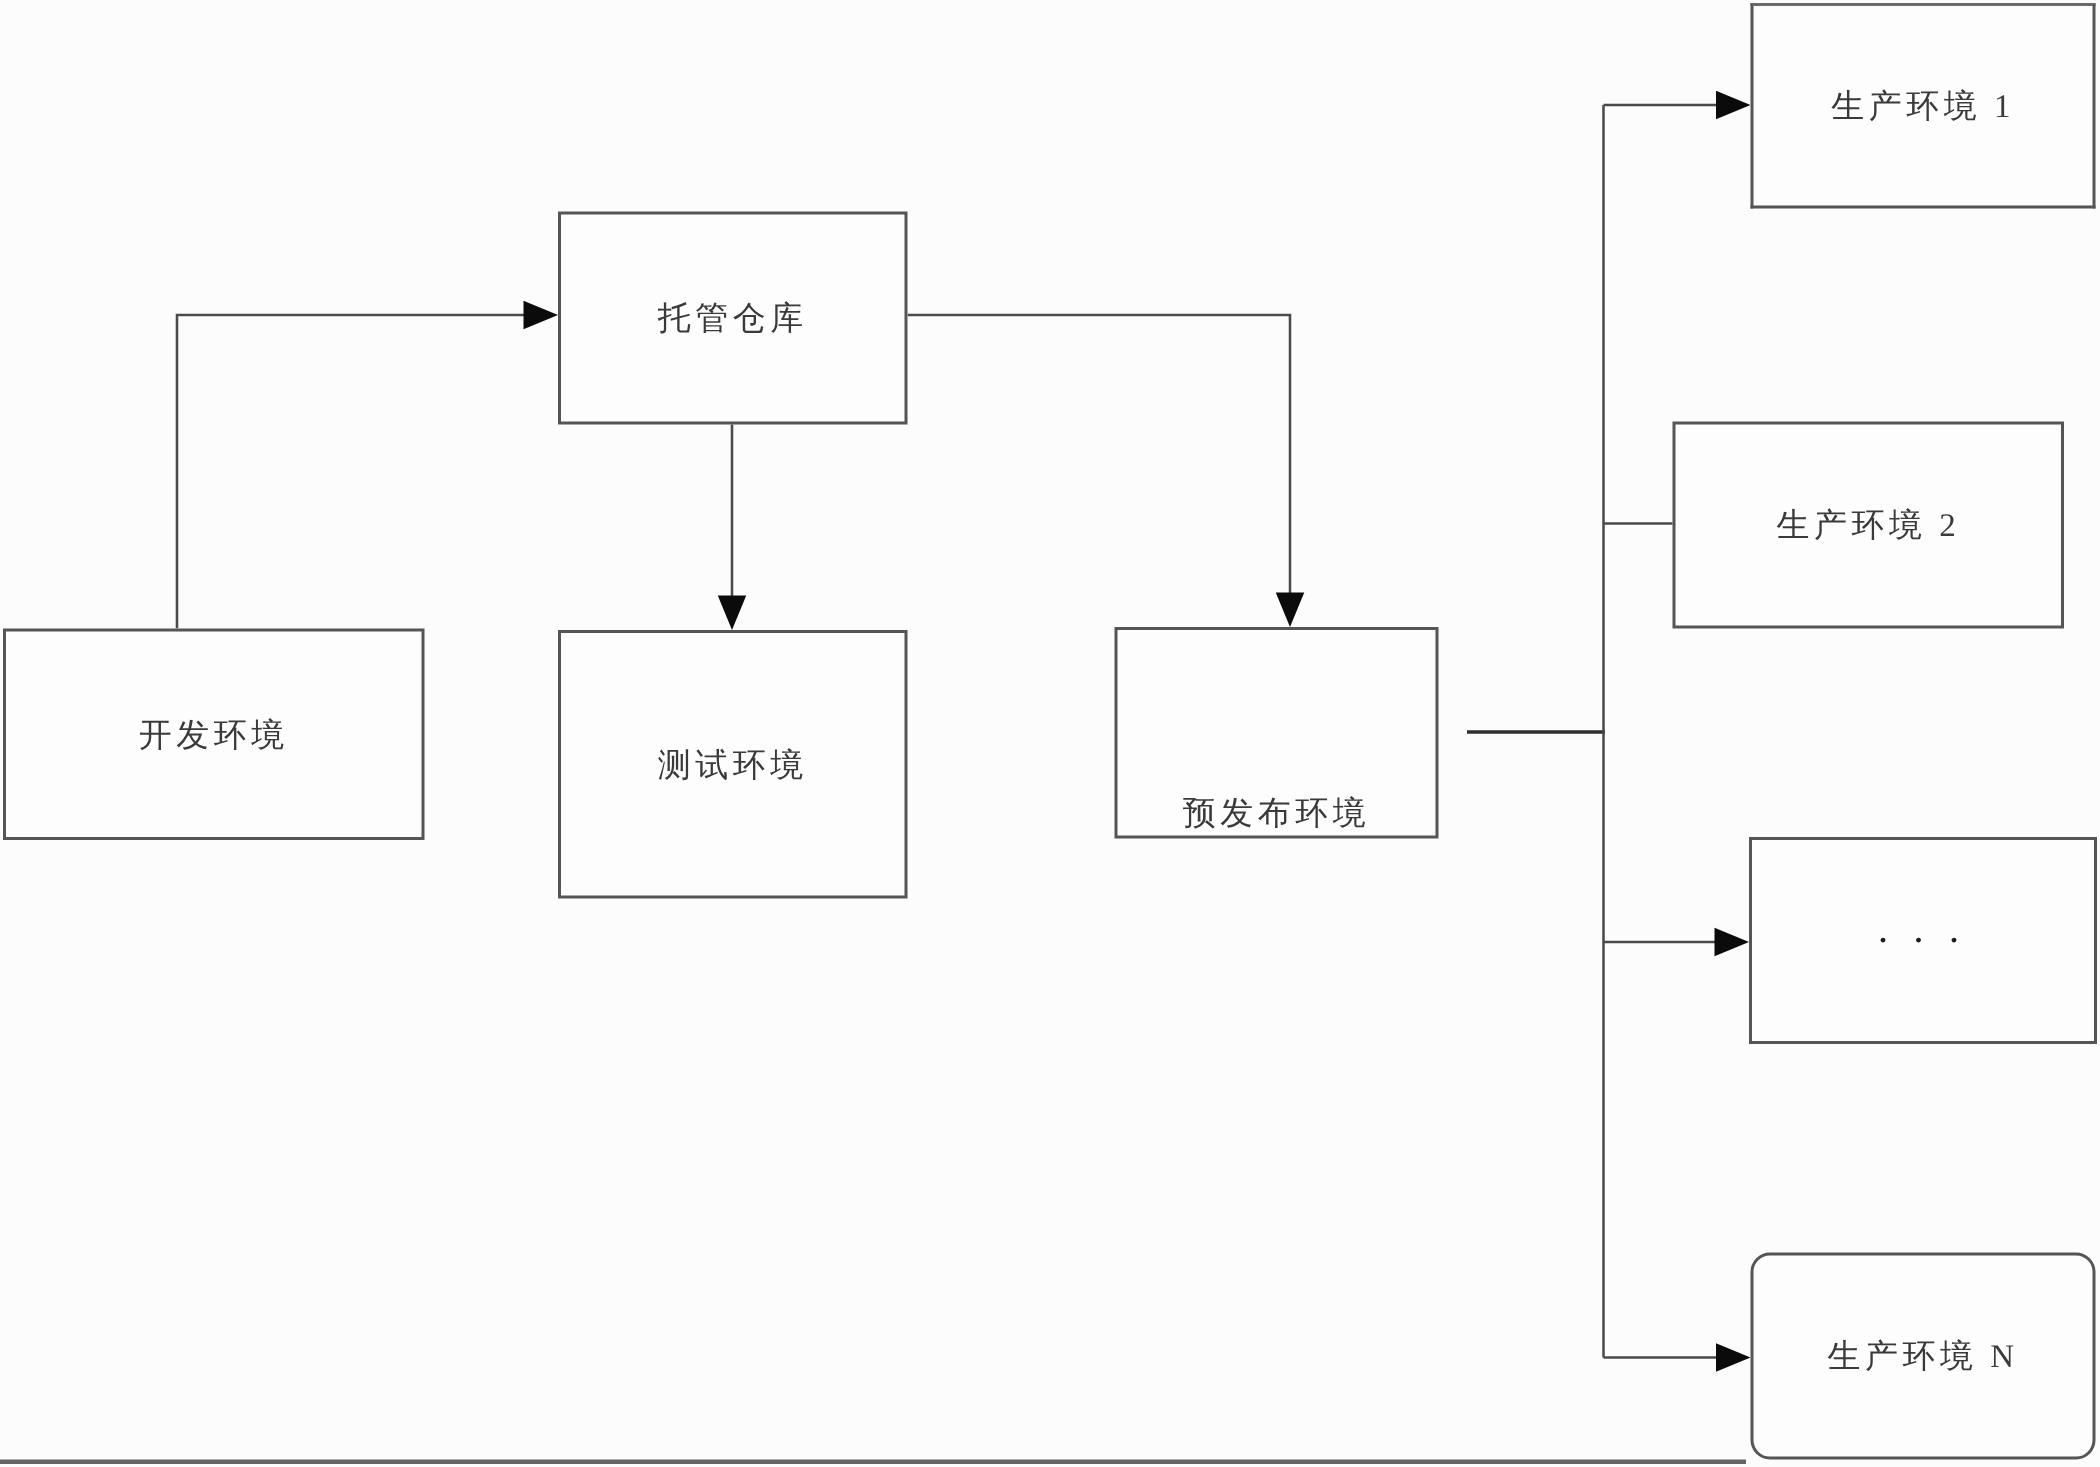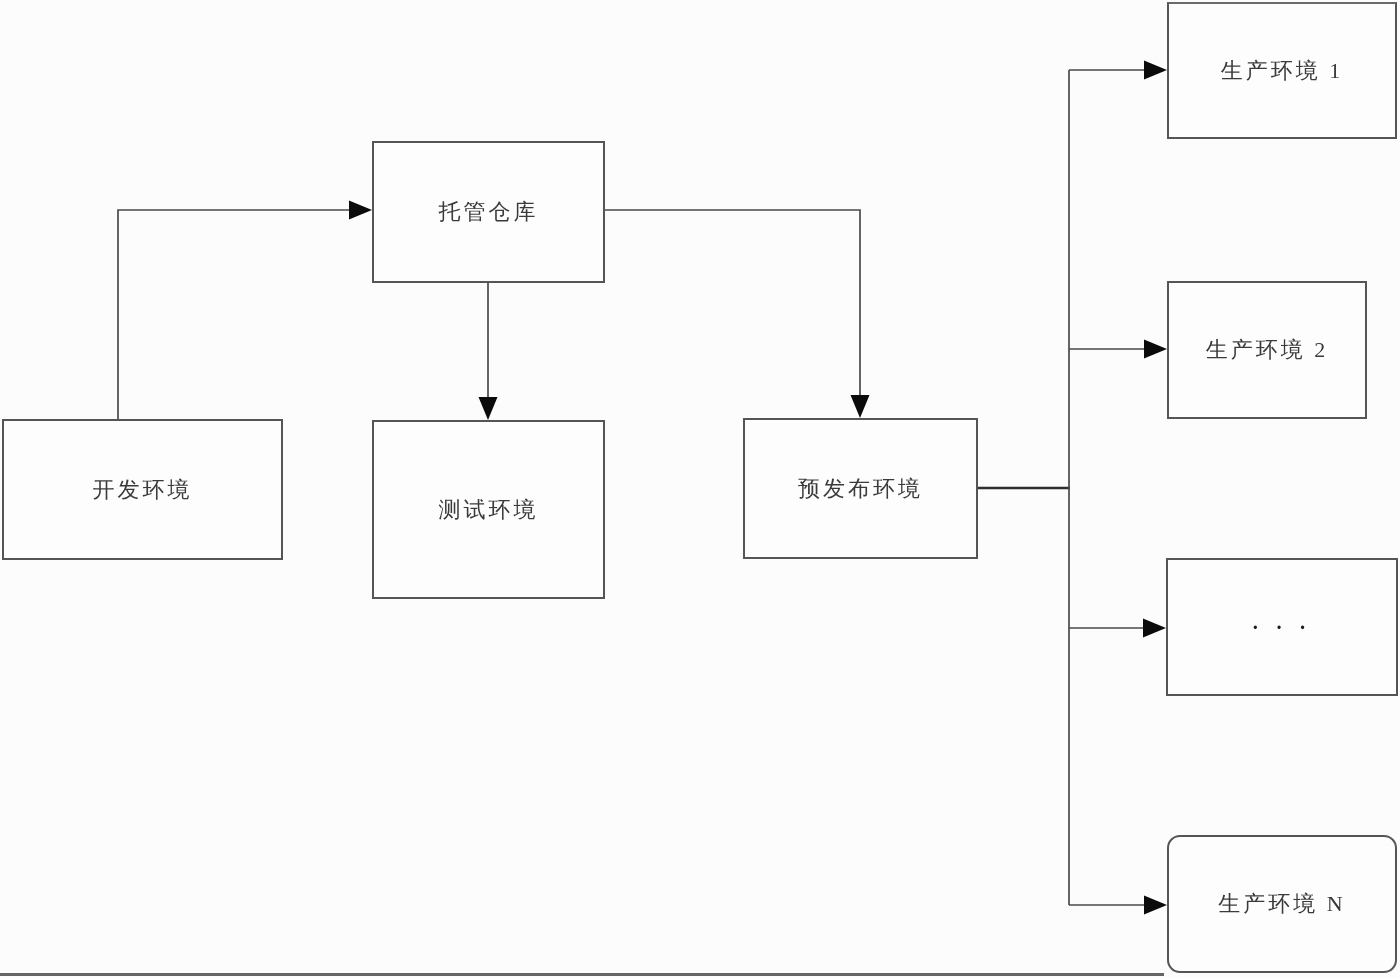--- a/index.html
+++ b/index.html
@@ -43,23 +43,23 @@
   .node-label.dots {
     font-size: 20px;
     font-weight: bold;
     letter-spacing: 6px;
     color: #1c1c1c;
   }
   
   #node-dev      { left: 2px;    top: 419px; width: 281px; height: 141px; }
   #node-repo     { left: 372px;  top: 141px; width: 233px; height: 142px; }
   #node-test     { left: 372px;  top: 420px; width: 233px; height: 179px; }
-  #node-staging  { left: 743px;  top: 418px; width: 235px; height: 141px; }
+  #node-staging  { left: 743px;  top: 418px; width: 216px; height: 141px; align-items: flex-end; }
   #node-prod1    { left: 1167px; top: 2px;   width: 230px; height: 137px; border-top-color:#6a6a6a; }
-  #node-prod2    { left: 1167px; top: 281px; width: 200px; height: 138px; }
+  #node-prod2    { left: 1115px; top: 281px; width: 261px; height: 138px; }
   #node-more     { left: 1166px; top: 558px; width: 232px; height: 138px; }
   #node-prodn    { left: 1167px; top: 835px; width: 230px; height: 138px; border-radius: 13px; }
 
   .edge-line {
     fill: none;
     stroke: #4a4a4a;
     stroke-width: 1.7;
   }
   .edge-line.bold {
     stroke: #2f2f2f;

